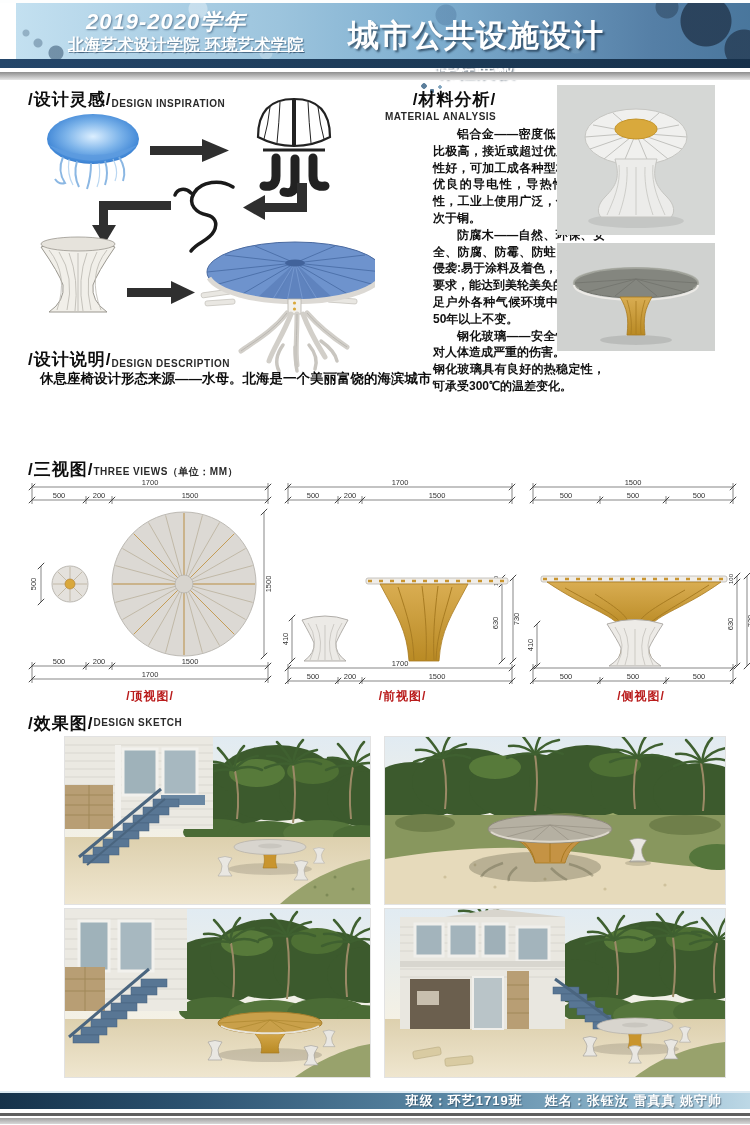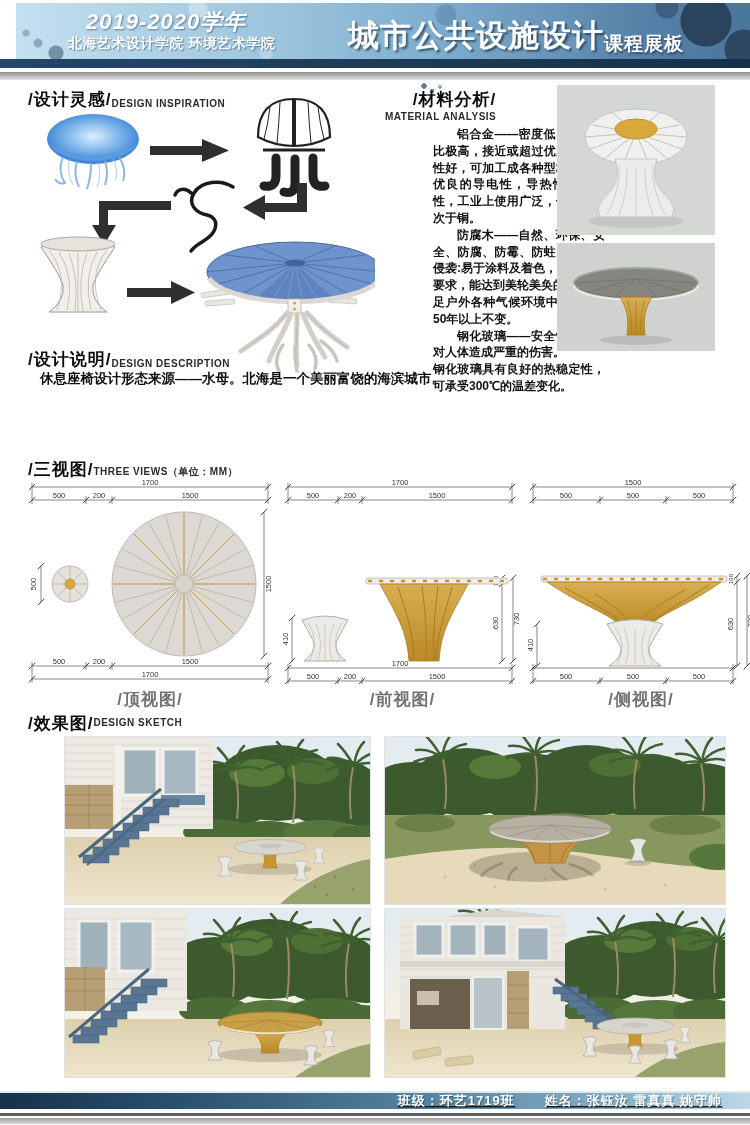--- a/index.html
+++ b/index.html
@@ -17,23 +17,23 @@
       radial-gradient(circle at 560px 42px, rgba(120,160,190,.45) 0 8px, transparent 9px),
       radial-gradient(circle at 430px 12px, rgba(70,110,150,.35) 0 10px, transparent 11px),
       radial-gradient(circle at 182px 6px,  rgba(255,255,255,.35) 0 9px, transparent 10px),
       radial-gradient(circle at 40px 50px,  rgba(40,70,100,.5) 0 7px, transparent 8px),
       radial-gradient(circle at 22px 40px,  rgba(40,70,100,.35) 0 4px, transparent 5px),
       radial-gradient(circle at 10px 30px,  rgba(40,70,100,.3) 0 3px, transparent 4px),
       radial-gradient(circle at 250px 50px, rgba(255,255,255,.25) 0 6px, transparent 7px),
       linear-gradient(90deg,#c3e0f0 0%,#9cc4dd 35%,#7fafd0 55%,#557fa6 85%,#47759b 100%);}
   .hdr-year{position:absolute;left:70px;top:4px;font-size:22px;font-style:italic;font-weight:bold;
     color:#fff;text-shadow:1px 1px 2px rgba(25,55,85,.55);letter-spacing:1px;}
-  .hdr-school{position:absolute;left:52px;top:32px;font-size:14px;font-weight:bold;color:#fff;
-    text-shadow:1px 1px 1px rgba(25,55,85,.5);letter-spacing:.5px;}
-  .hdr-title{position:absolute;left:332px;top:12px;display:flex;align-items:flex-end;}
+  .hdr-school{position:absolute;left:52px;top:32px;font-size:16px;font-weight:bold;color:#fff;
+    text-shadow:1px 1px 1px rgba(25,55,85,.5);letter-spacing:.5px;text-decoration:underline;}
+  .hdr-title{position:absolute;left:332px;top:12px;display:flex;align-items:center;flex-direction:column;}
   .hdr-title-main{font-size:31px;font-weight:bold;color:#fff;letter-spacing:1px;
     text-shadow:2px 2px 2px rgba(15,35,55,.6);}
   .hdr-title-sub{font-size:19px;font-weight:bold;color:#fff;letter-spacing:1px;
     text-shadow:1px 2px 2px rgba(15,35,55,.6);}
   .hdr-navy{position:absolute;top:59px;left:0;width:750px;height:9px;
     background:linear-gradient(90deg,#24466a,#1c3a56 60%,#16304a);}
   .hdr-gray{position:absolute;top:72px;left:0;width:750px;height:8px;
     background:linear-gradient(#8e8e8e,#e6e6e6);}
   .hdr-dots{position:absolute;top:82px;left:418px;width:30px;height:14px;
     background:
@@ -53,33 +53,33 @@
   .mat-text p.ind{text-indent:2em;}
   .render-box{position:absolute;}
 
   
   .desc-line1{position:absolute;left:40px;top:370px;font-size:13.5px;color:#0d0d0d;font-weight:bold;}
   .desc-body{position:absolute;left:15px;top:390px;width:722px;font-size:13.5px;line-height:1.55;
     text-align:justify;color:#0d0d0d;font-weight:bold;}
 
   
   .view{position:absolute;top:478px;display:flex;flex-direction:column;align-items:center;}
-  .view-label{margin-top:4px;font-size:17px;font-weight:bold;color:#737373;letter-spacing:1px;}
+  .view-label{margin-top:4px;font-size:12px;font-weight:bold;color:#b91c1c;letter-spacing:1px;}
   .dimtxt{font-size:7.5px;fill:#333;}
   .dimtxt6{font-size:6px;fill:#333;}
   .dimline{stroke:#555;stroke-width:.7;fill:none;}
 
   
   .shot{position:absolute;outline:1px solid #e2e2e2;}
 
   
   .footer-bar{position:absolute;top:1091px;left:0;width:750px;height:18px;
     background:linear-gradient(90deg,#16324a 0%,#2c5270 25%,#5b88a5 60%,#8fb6cc 85%,#bdd8e6 100%);
     border-top:2px solid #dce9f1;display:flex;align-items:center;justify-content:flex-end;
-    gap:30px;padding-right:28px;box-sizing:border-box;text-decoration:underline;}
+    gap:22px;padding-right:28px;box-sizing:border-box;}
   .footer-bar span{font-size:13px;font-weight:bold;color:#fff;letter-spacing:1px;
     text-shadow:1px 1px 1px rgba(20,40,60,.5);}
   .grayline1{position:absolute;top:1113px;left:0;width:750px;height:3px;background:#5f5f5f;}
   .grayline2{position:absolute;top:1118px;left:0;width:750px;height:6px;
     background:linear-gradient(#a0a0a0,#d8d8d8);}
 </style>
 </head>
 <body>
 
 <div class="page">

